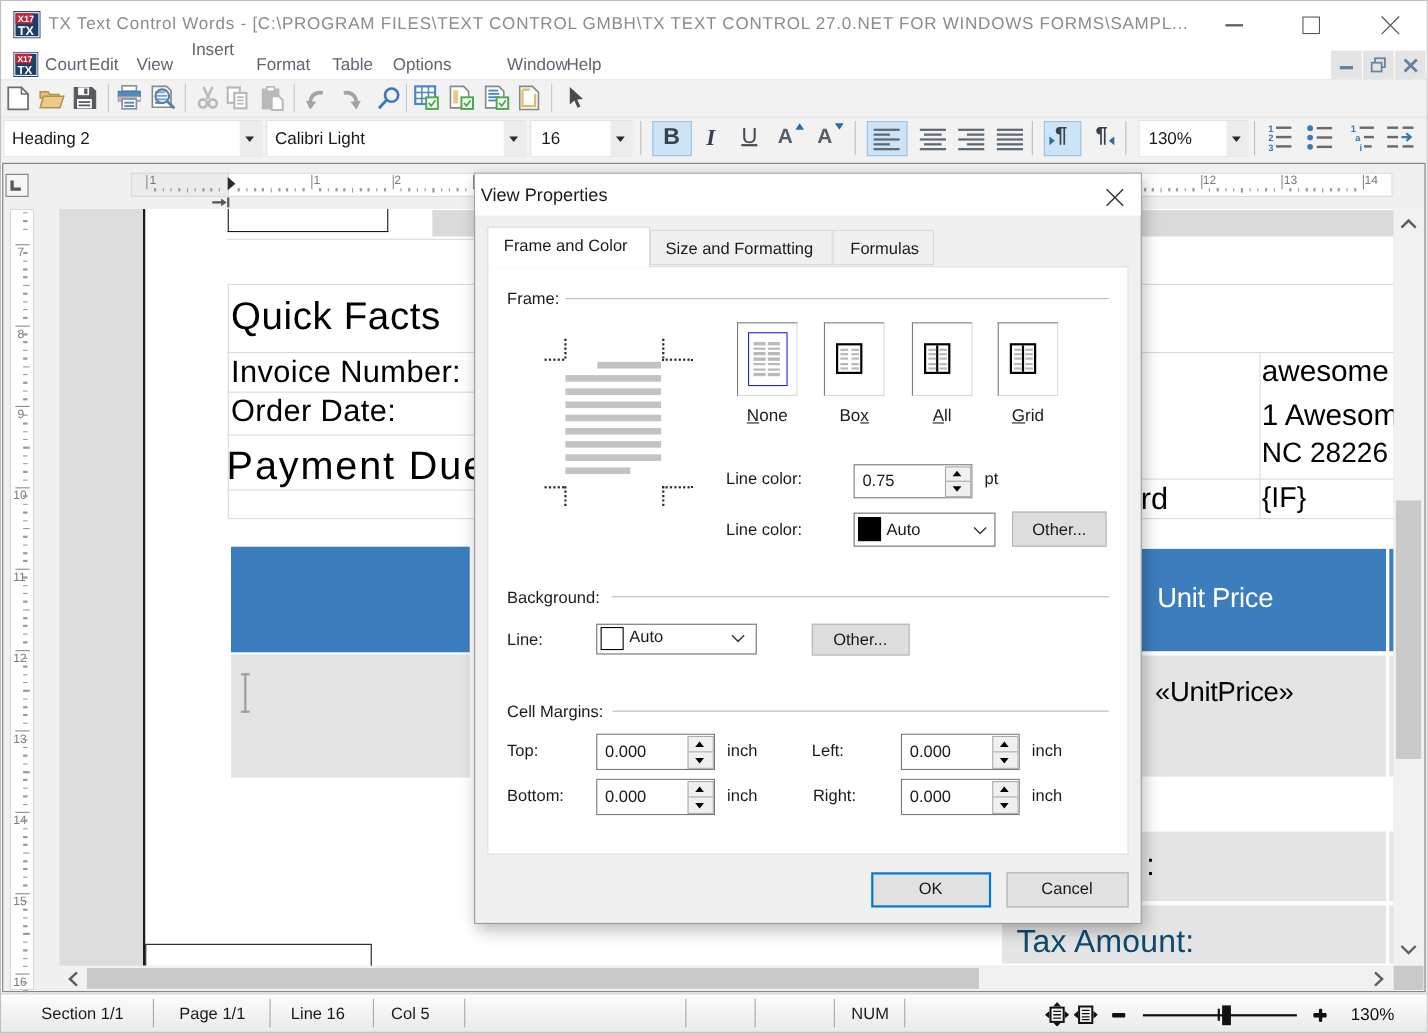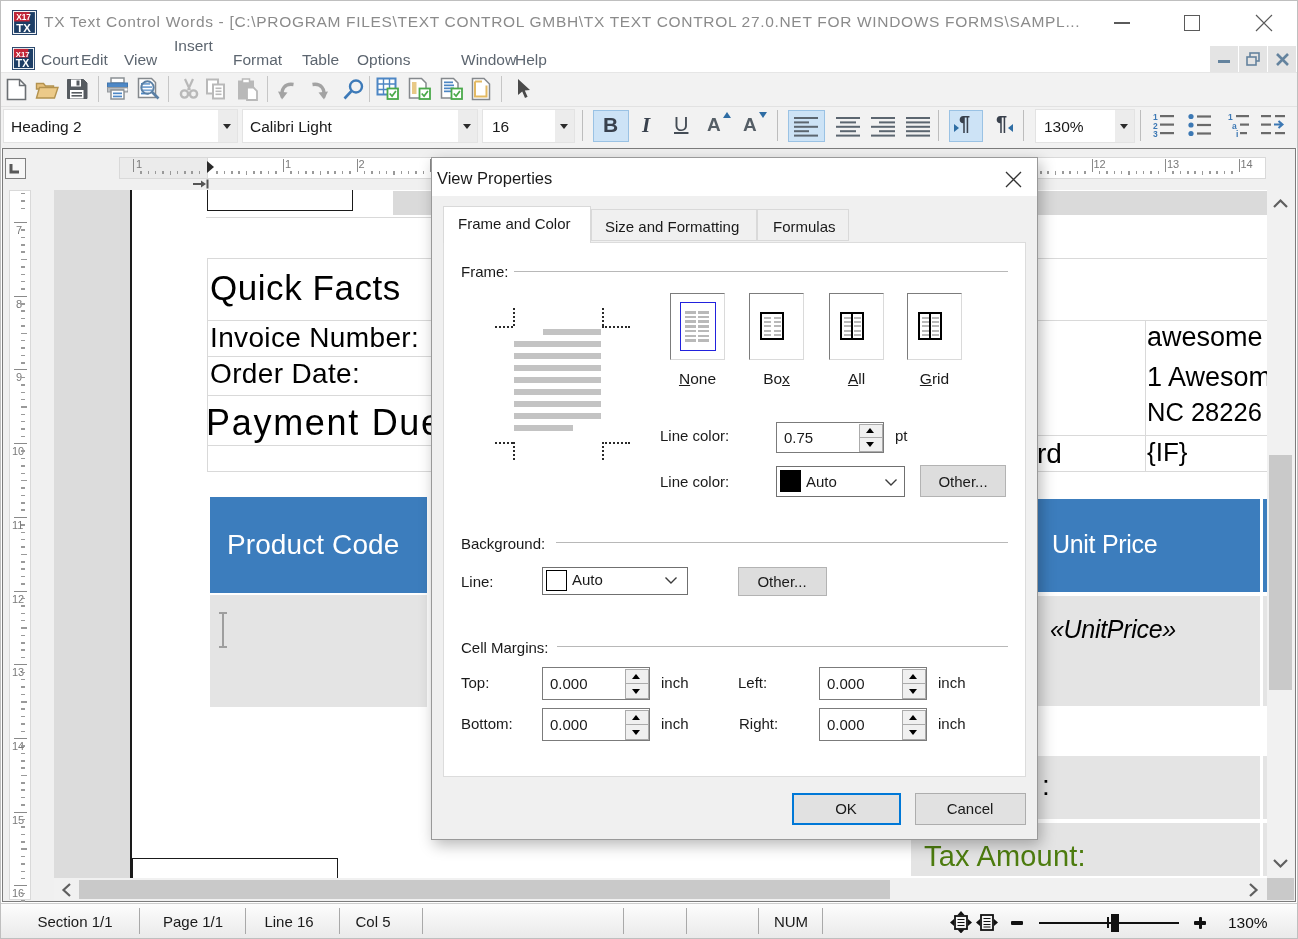--- a/index.html
+++ b/index.html
@@ -562,35 +562,34 @@
 <div class="abs" style="left:846px;top:281px;width:367px;height:1px;background:#d9d9d9;"></div>
 <div class="abs" style="left:1091px;top:130px;width:1px;height:151px;background:#d9d9d9;"></div>
 <div class="t" style="left:1093px;top:132px;font-size:27px;color:#000;">awesome computers incorporated</div>
 <div class="t" style="left:1093px;top:172px;font-size:27px;color:#000;">1 Awesome Court Suite</div>
 <div class="t" style="left:1093px;top:208px;font-size:25.5px;color:#000;">NC 28226</div>
 <div class="t" style="left:983px;top:248px;font-size:28px;color:#000;">rd</div>
 <div class="t" style="left:1093px;top:247px;font-size:26px;color:#000;">{IF}</div>
 <div class="abs" style="left:156px;top:307px;width:217px;height:96px;background:#3c7dbd;"></div>
 <div class="abs" style="left:981px;top:309px;width:225px;height:93px;background:#3c7dbd;"></div>
 <div class="abs" style="left:1209px;top:309px;width:4px;height:93px;background:#3c7dbd;"></div>
-<div class="t" style="left:173px;top:339px;font-size:28px;color:#fff;letter-spacing:0.1px;">Product Code</div>
 <div class="t" style="left:998px;top:340px;font-size:25px;color:#fff;letter-spacing:-0.3px;">Unit Price</div>
 <div class="abs" style="left:156px;top:405px;width:217px;height:112px;background:#e4e4e4;"></div>
 <div class="abs" style="left:981px;top:406px;width:225px;height:110px;background:#e4e4e4;"></div>
 <div class="abs" style="left:1209px;top:406px;width:4px;height:110px;background:#e4e4e4;"></div>
-<div class="t" style="left:996px;top:425px;font-size:25px;color:#000;letter-spacing:-0.3px;font-style:italic;">«UnitPrice»</div>
+<div class="t" style="left:996px;top:425px;font-size:25px;color:#000;letter-spacing:-0.3px;">«UnitPrice»</div>
 <div class="abs" style="left:165px;top:422px;width:8px;height:2px;background:#9e9e9e;"></div>
 <div class="abs" style="left:168px;top:422px;width:2px;height:36px;background:#9e9e9e;"></div>
 <div class="abs" style="left:165px;top:456px;width:8px;height:2px;background:#9e9e9e;"></div>
 <div class="abs" style="left:857px;top:566px;width:349px;height:63px;background:#e4e4e4;"></div>
 <div class="abs" style="left:1209px;top:566px;width:4px;height:63px;background:#e4e4e4;"></div>
 <div class="abs" style="left:857px;top:633px;width:349px;height:53px;background:#e4e4e4;"></div>
 <div class="abs" style="left:1209px;top:633px;width:4px;height:53px;background:#e4e4e4;"></div>
 <div class="t" style="left:988px;top:580px;font-size:28px;color:#000;">:</div>
-<div class="t" style="left:870px;top:650px;font-size:29px;color:#4d7c0f;letter-spacing:0.2px;">Tax Amount:</div>
+<div class="t" style="left:870px;top:650px;font-size:29px;color:#0c4a6e;letter-spacing:0.2px;">Tax Amount:</div>
 <div class="abs" style="left:78px;top:668px;width:206px;height:25px;background:#fff;border:1px solid #1a1a1a;"></div>
 </div>
 <div class="abs" style="left:1267px;top:190px;width:27px;height:688px;background:#f1f1f1;"></div>
 <svg class="abs" style="left:1272px;top:197px" width="17" height="14" viewBox="0 0 17 14">
     <path d="M2 10 L8.5 3.5 L15 10" stroke="#5f5f5f" stroke-width="2.2" fill="none"></path>
   </svg>
 <div class="abs" style="left:1269px;top:455px;width:23px;height:235px;background:#c9c9c9;"></div>
 <svg class="abs" style="left:1272px;top:857px" width="17" height="14" viewBox="0 0 17 14">
     <path d="M2 3 L8.5 9.5 L15 3" stroke="#5f5f5f" stroke-width="2.2" fill="none"></path>
   </svg>

